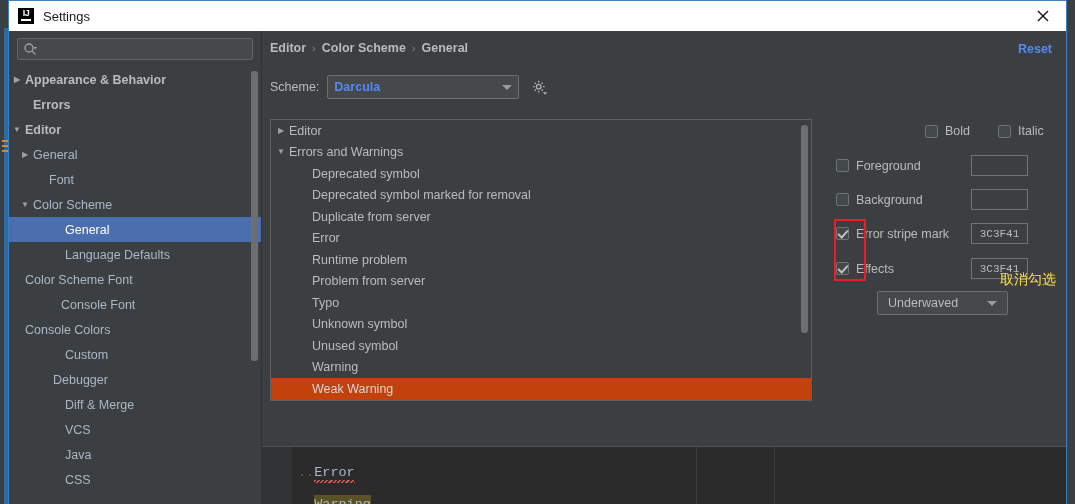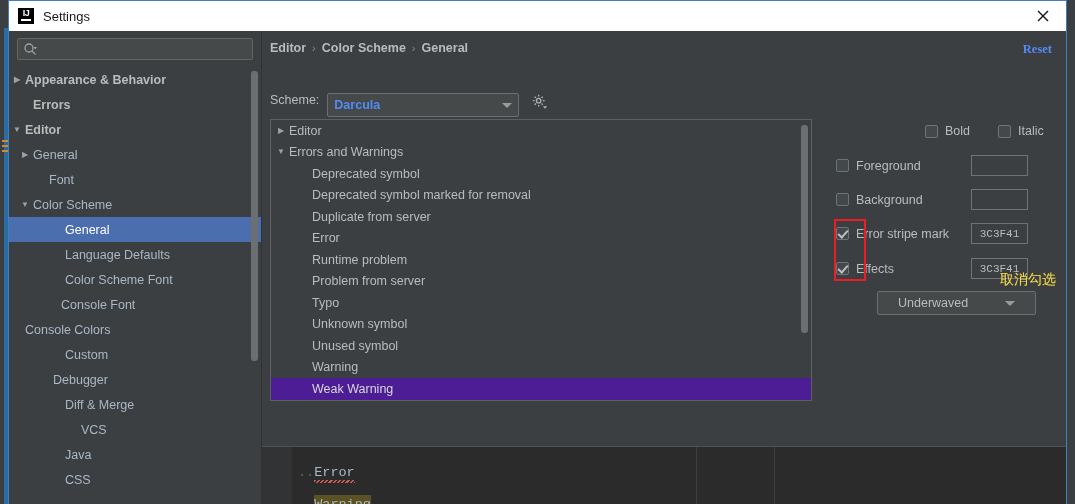--- a/index.html
+++ b/index.html
@@ -225,27 +225,27 @@
     font-weight: normal;
     font-size: 11px;
   }
   #reset-link {
     position: absolute;
     right: 14px; top: 11px;
     color: #548af7;
     font-size: 12.5px;
     font-weight: bold;
     cursor: pointer;
-    font-family: Liberation Serif, serif;
+    font-family: Liberation Sans, sans-serif;
   }
   #scheme-row {
     position: absolute;
-    left: 8px; top: 62px;
-    display: flex;
-    align-items: flex-start;
+    left: 8px; top: 44px;
+    display: flex;
+    align-items: center;
   }
   #scheme-label {
     font-size: 12.5px;
     color: #bbbbbb;
     margin-right: 8px;
   }
   #scheme-combo {
     width: 192px;
     height: 24px;
     background: #45494a;
@@ -293,21 +293,21 @@
     height: 21.5px;
     display: flex;
     align-items: center;
     color: #bbbbbb;
     font-size: 12.5px;
     white-space: nowrap;
     cursor: default;
     font-family: "Liberation Sans", sans-serif;
   }
   .a-item.selected {
-    background: #4c1d95;
+    background: #c2410c;
     color: #d8d8d8;
   }
   .a-arrow {
     width: 18px;
     flex: none;
     text-align: center;
     font-size: 8px;
     color: #a0a0a0;
     line-height: 1;
     padding-left: 2px;
@@ -384,27 +384,27 @@
     justify-content: center;
     font-size: 11px;
     color: #bbbbbb;
     font-family: "Liberation Mono", monospace;
     cursor: pointer;
     margin-left: 0;
   }
   #effect-combo {
     position: absolute;
     left: 57px; top: 172px;
-    width: 159px; height: 24px;
+    width: 131px; height: 24px;
     background: #45494a;
     border: 1px solid #6b6f71;
     border-radius: 2px;
     display: flex;
     align-items: center;
-    padding: 0 20px;
+    padding: 0 10px;
     box-sizing: border-box;
     cursor: pointer;
   }
   #effect-value {
     flex: 1;
     font-size: 12.5px;
     color: #bbbbbb;
     font-family: "Liberation Sans", sans-serif;
   }
 
@@ -541,45 +541,45 @@
             <span class="t-label">Color Scheme</span>
           </div>
           <div class="t-item selected" style="padding-left: 40px;">
             <span class="t-arrow"></span>
             <span class="t-label">General</span>
           </div>
           <div class="t-item" style="padding-left: 40px;">
             <span class="t-arrow"></span>
             <span class="t-label">Language Defaults</span>
           </div>
+          <div class="t-item" style="">
+            <span class="t-arrow"></span>
+            <span class="t-label">Color Scheme Font</span>
+          </div>
+          <div class="t-item" style="padding-left: 36px;">
+            <span class="t-arrow"></span>
+            <span class="t-label">Console Font</span>
+          </div>
+          <div class="t-item" style="">
+            <span class="t-arrow"></span>
+            <span class="t-label">Console Colors</span>
+          </div>
           <div class="t-item" style="padding-left: 40px;">
             <span class="t-arrow"></span>
-            <span class="t-label">Color Scheme Font</span>
-          </div>
-          <div class="t-item" style="padding-left: 36px;">
-            <span class="t-arrow"></span>
-            <span class="t-label">Console Font</span>
-          </div>
-          <div class="t-item" style="">
-            <span class="t-arrow"></span>
-            <span class="t-label">Console Colors</span>
+            <span class="t-label">Custom</span>
+          </div>
+          <div class="t-item" style="padding-left: 28px;">
+            <span class="t-arrow"></span>
+            <span class="t-label">Debugger</span>
           </div>
           <div class="t-item" style="padding-left: 40px;">
             <span class="t-arrow"></span>
-            <span class="t-label">Custom</span>
-          </div>
-          <div class="t-item" style="padding-left: 28px;">
-            <span class="t-arrow"></span>
-            <span class="t-label">Debugger</span>
+            <span class="t-label">Diff &amp; Merge</span>
           </div>
           <div class="t-item" style="padding-left: 40px;">
-            <span class="t-arrow"></span>
-            <span class="t-label">Diff &amp; Merge</span>
-          </div>
-          <div class="t-item" style="padding-left: 56px;">
             <span class="t-arrow"></span>
             <span class="t-label">VCS</span>
           </div>
           <div class="t-item" style="padding-left: 40px;">
             <span class="t-arrow"></span>
             <span class="t-label">Java</span>
           </div>
           <div class="t-item" style="padding-left: 40px;">
             <span class="t-arrow"></span>
             <span class="t-label">CSS</span>

